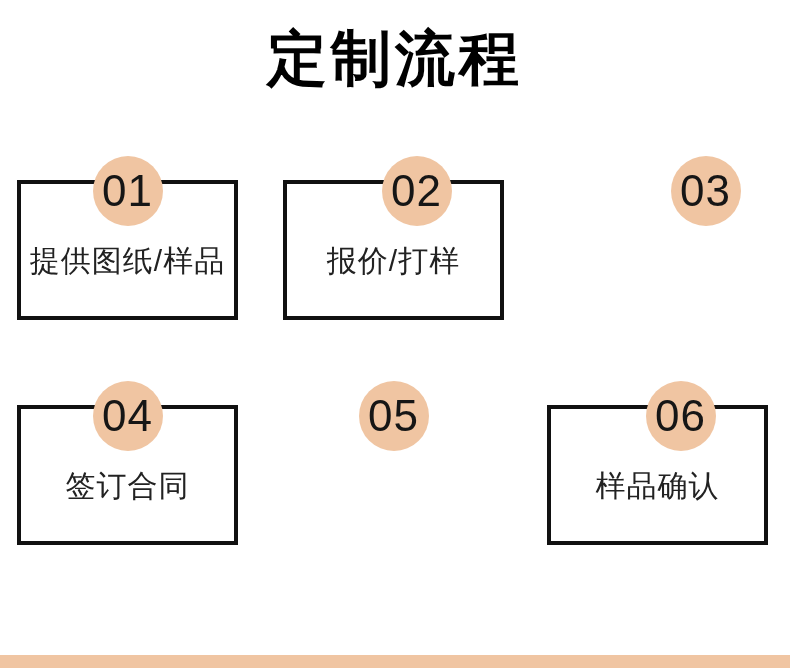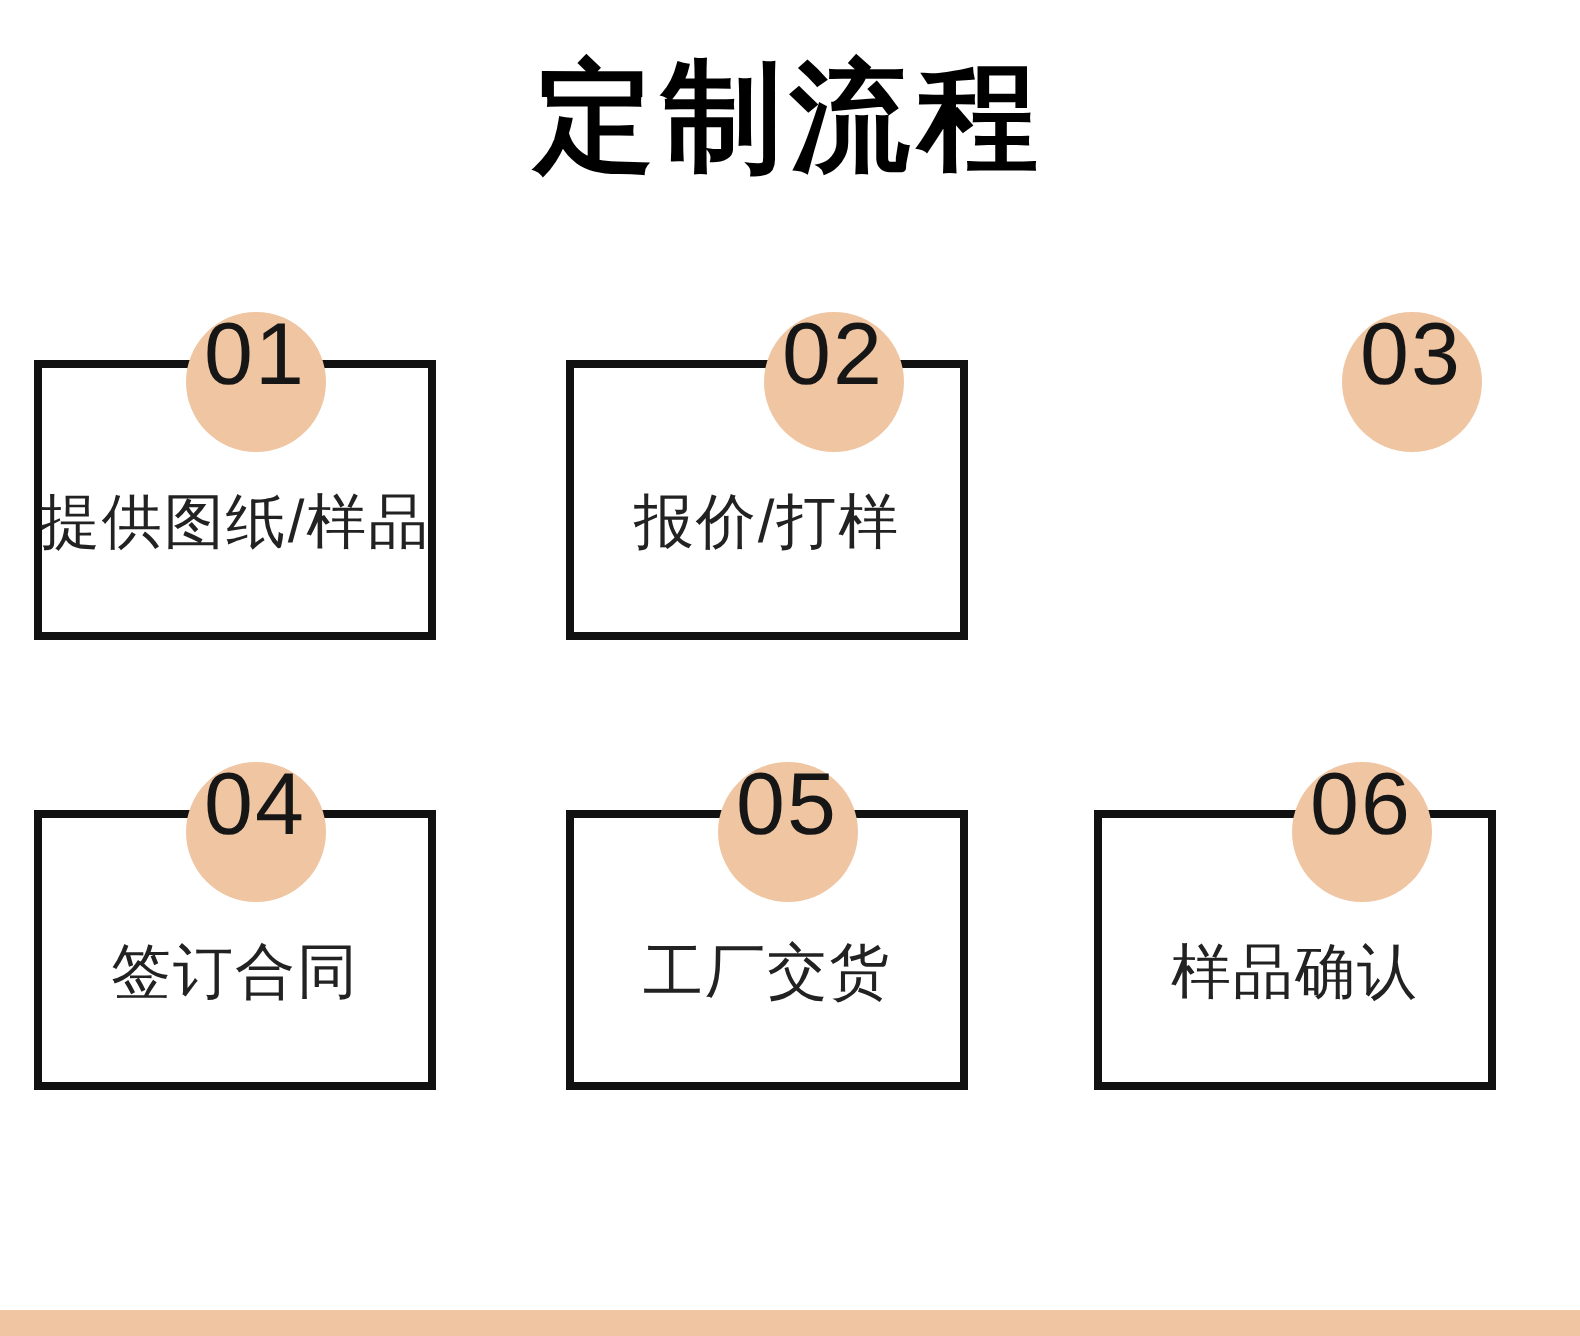--- a/index.html
+++ b/index.html
@@ -37,42 +37,42 @@
   .s1 { left: 17px;  top: 156px; }
   .s2 { left: 283px; top: 156px; padding-left: 46px; }
   .s3 { left: 547px; top: 156px; margin-left: 48px; }
   .s4 { left: 17px;  top: 381px; }
   .s5 { left: 283px; top: 381px; }
   .s6 { left: 547px; top: 381px; padding-left: 46px; }
   .box {
     position: absolute;
     top: 24px;
     left: 0;
-    width: 201px;
+    width: 221px;
     height: 140px;
     box-sizing: border-box;
     border: 4px solid var(--border-color, #111111);
     background: #ffffff;
     display: flex;
     align-items: center;
     justify-content: center;
     padding-top: 22px;
     z-index: 1;
   }
   .badge {
     position: absolute;
     top: 0;
     left: 50%;
     transform: translateX(-50%);
     width: 70px;
     height: 70px;
     border-radius: 50%;
     background: var(--accent, #f0c5a2);
     display: flex;
-    align-items: flex-start;
+    align-items: center;
     justify-content: center;
     z-index: 2;
   }
   .badge span {
     font-size: 44px;
     line-height: 1;
     color: #161616;
     font-weight: 400;
     letter-spacing: 1px;
   }
@@ -128,23 +128,20 @@
     </div>
     <div class="box">
       <span class="label">签订合同</span>
     </div>
   </div>
 
   <div class="step s5">
     <div class="badge">
       <span>05</span>
     </div>
-    <div class="box">
-      <span class="label">工厂交货</span>
-    </div>
   </div>
 
   <div class="step s6">
     <div class="badge">
       <span>06</span>
     </div>
     <div class="box">
       <span class="label">样品确认</span>
     </div>
   </div>

